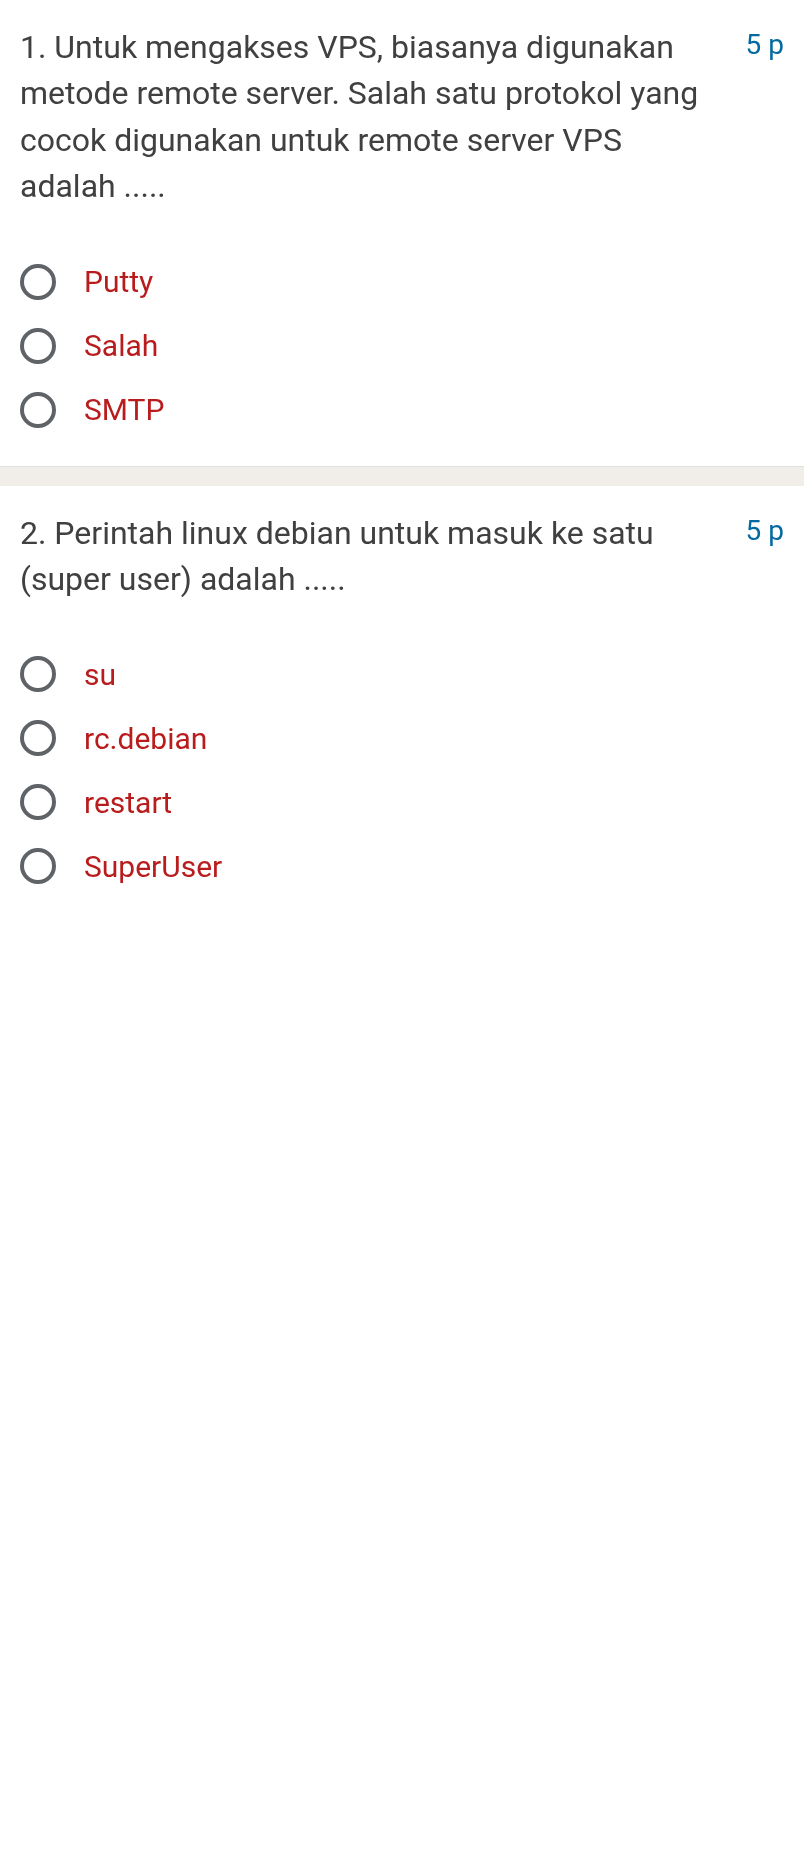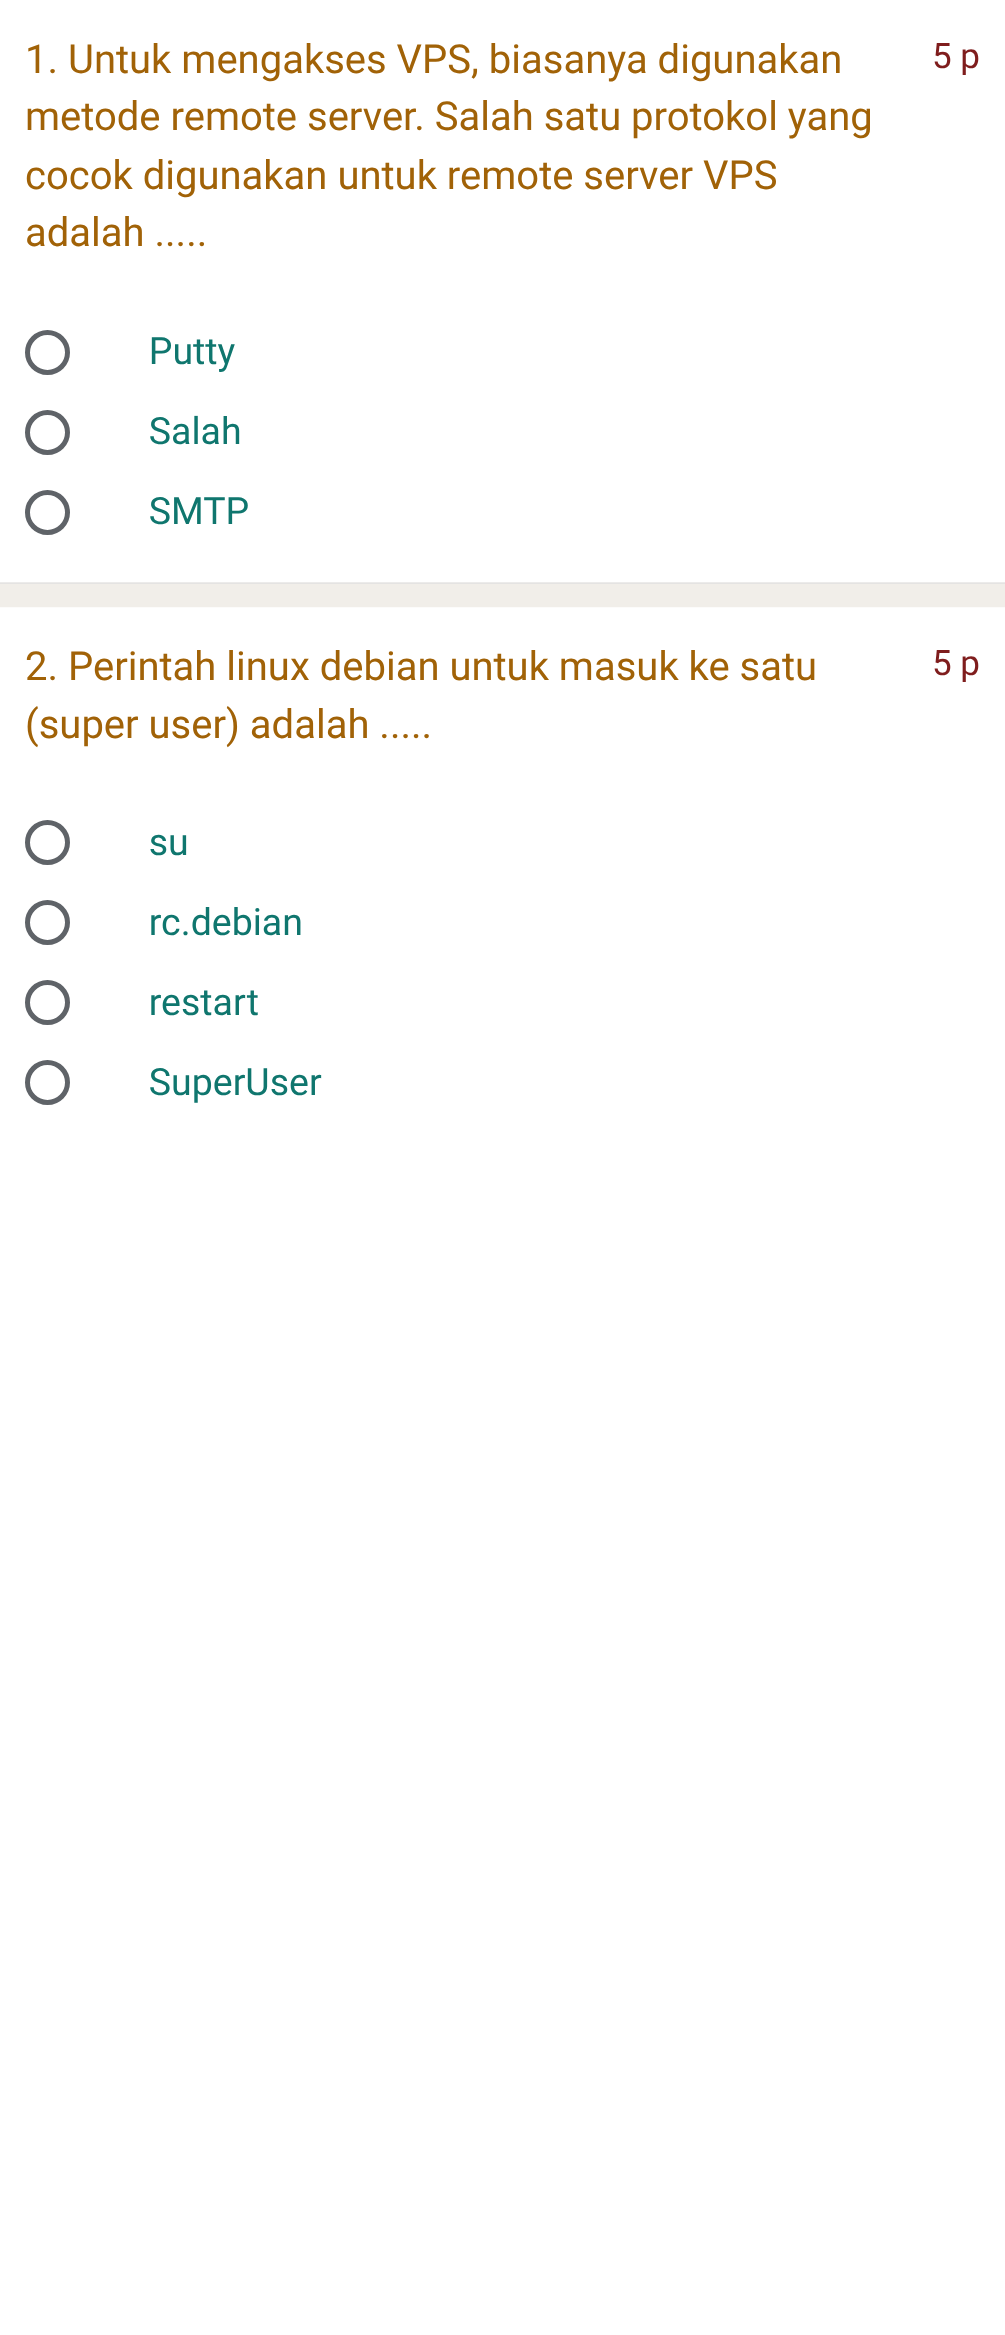--- a/index.html
+++ b/index.html
@@ -22,49 +22,48 @@
   }
   .question-row {
     display: flex;
     align-items: flex-start;
     justify-content: space-between;
     margin-bottom: 40px;
   }
   .question-text {
     font-size: 32px;
     line-height: 1.45;
-    color: #a16207;
+    color: #404040;
     flex: 1;
     padding-right: 20px;
   }
   .points {
     font-size: 28px;
-    color: #7f1d1d;
+    color: #0369a1;
     white-space: nowrap;
     margin-left: 10px;
     padding-top: 4px;
   }
   .option {
     display: flex;
     align-items: center;
     padding: 14px 0;
     cursor: pointer;
   }
   .radio {
     width: 36px;
     height: 36px;
     border: 4px solid #5f6368;
     border-radius: 50%;
     margin-right: 28px;
     flex-shrink: 0;
   }
   .option-label {
     font-size: 30px;
-    color: #0f766e;
-    margin-left: 35px;
+    color: #b91c1c;
   }
   .options {
     margin-top: 8px;
   }
 </style>
 </head>
 <body>
 
 <div class="card">
   <div class="question-row">

